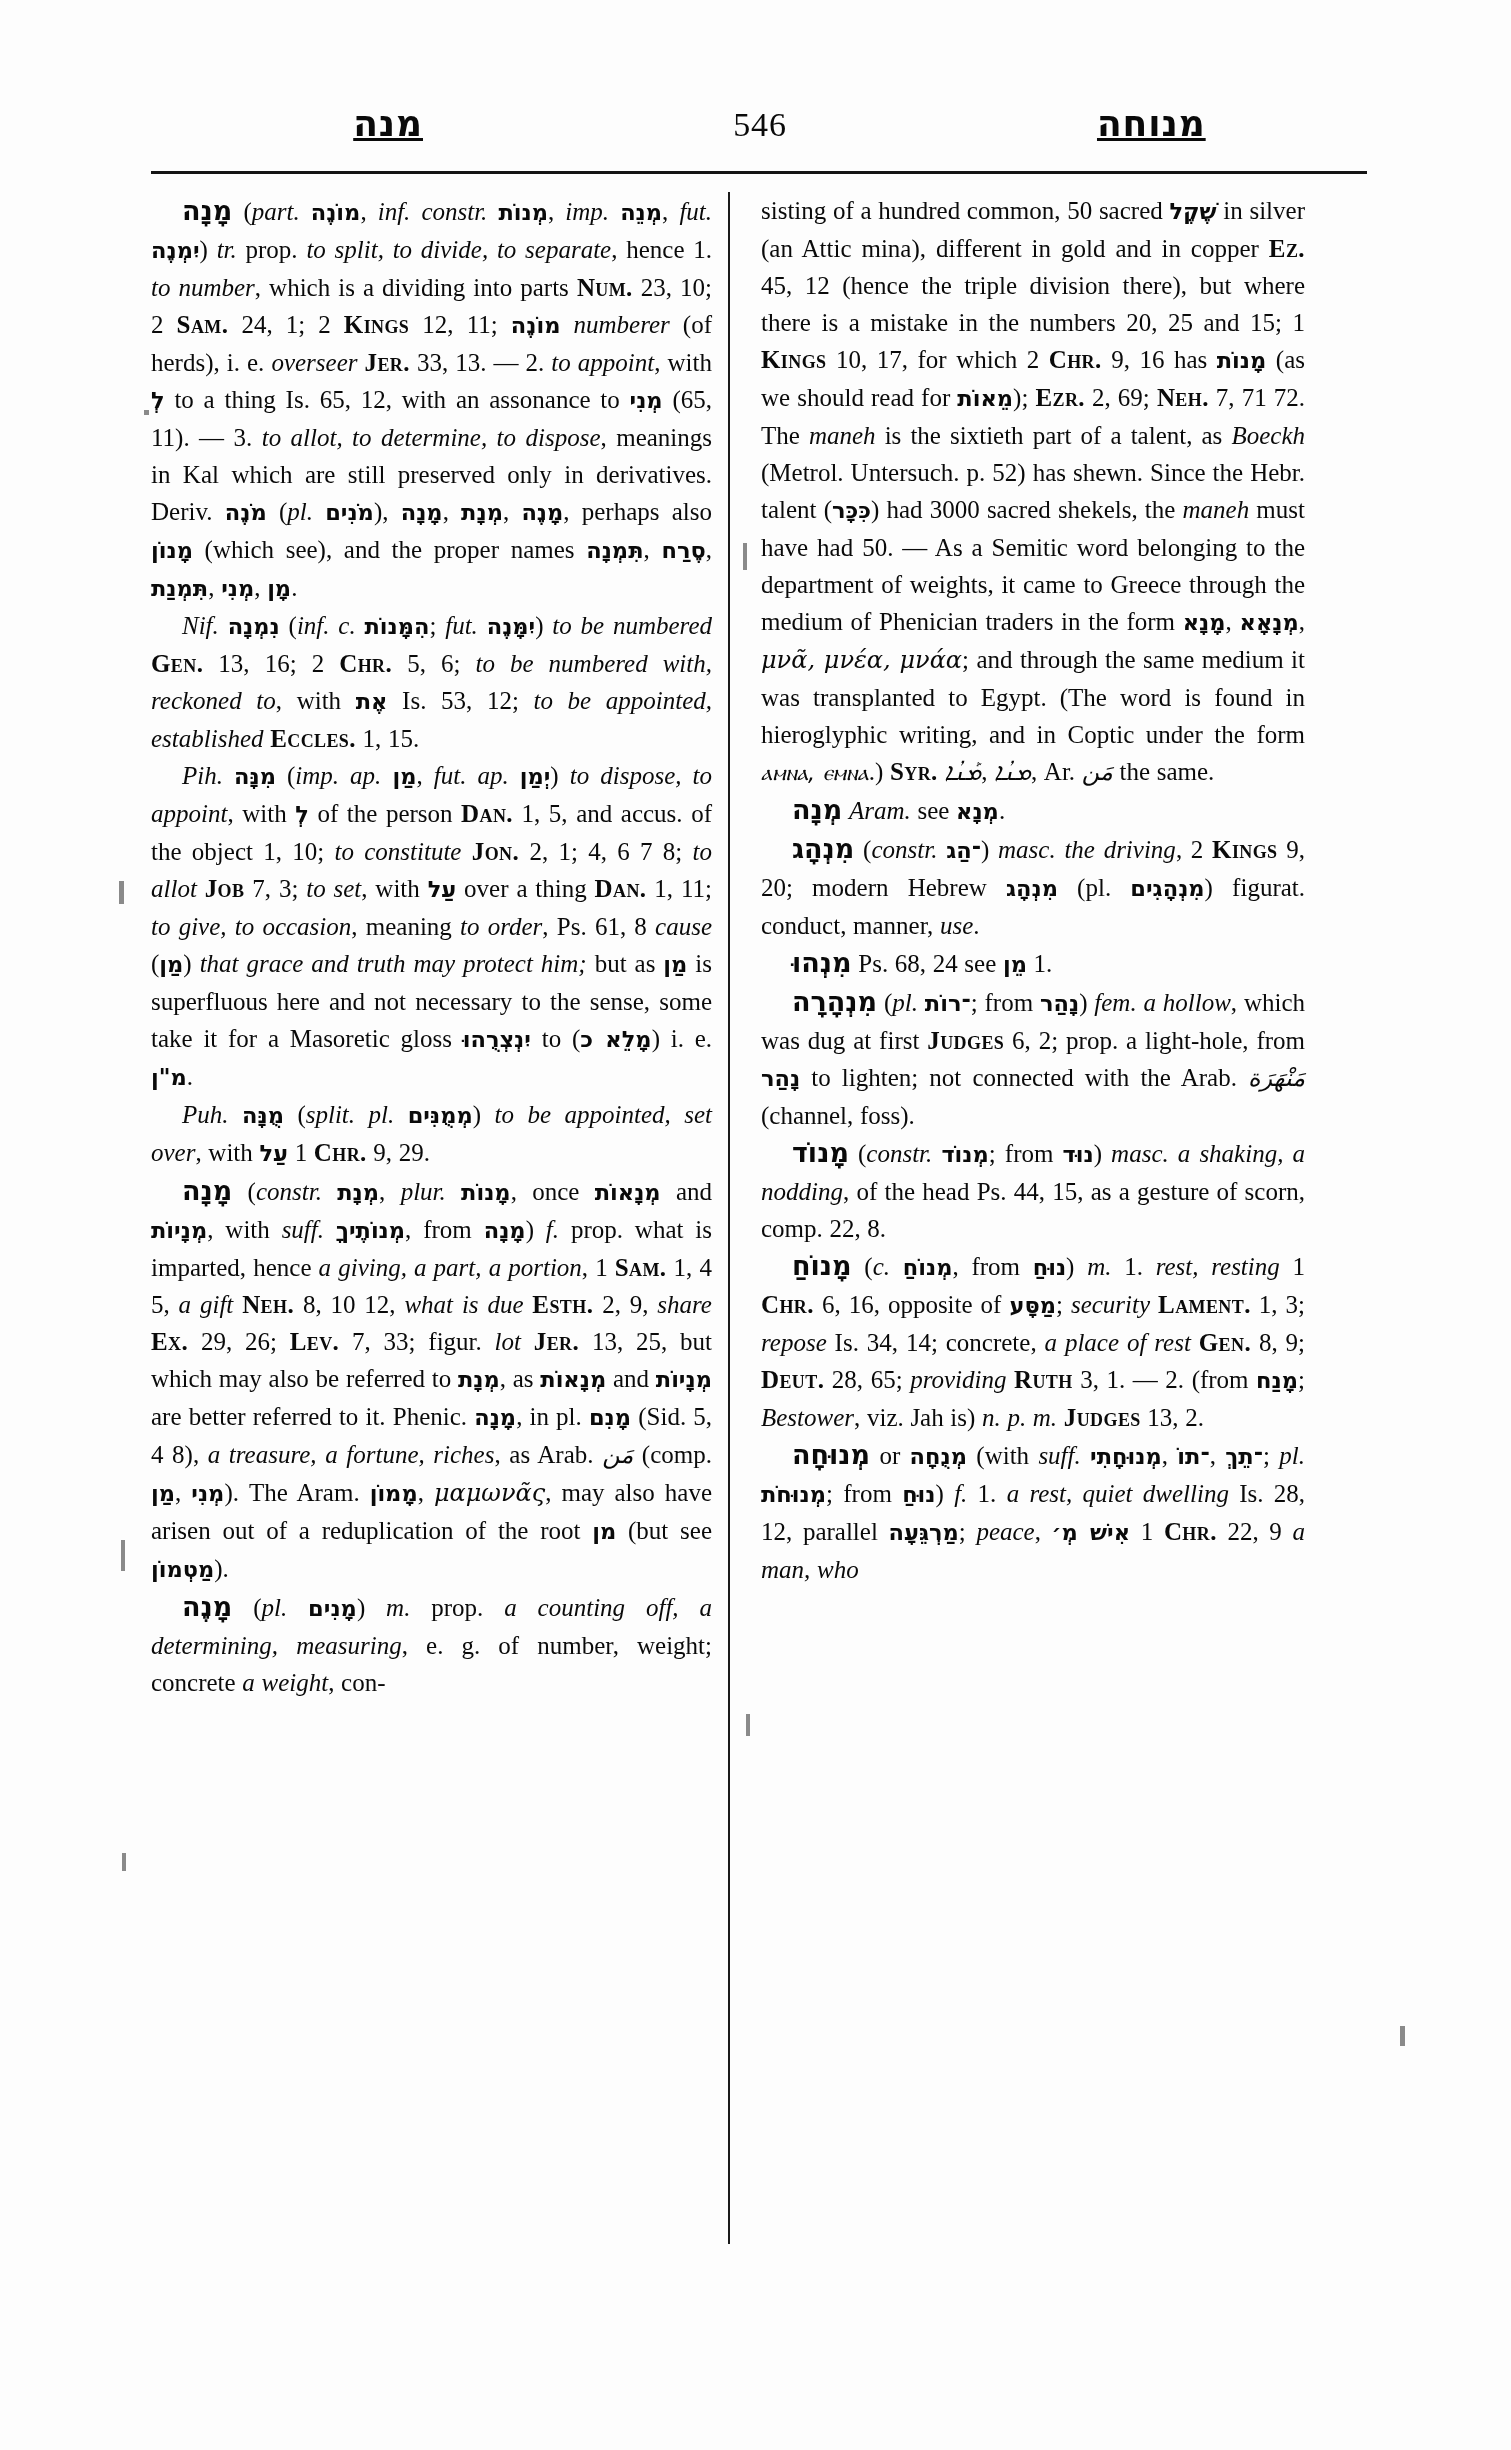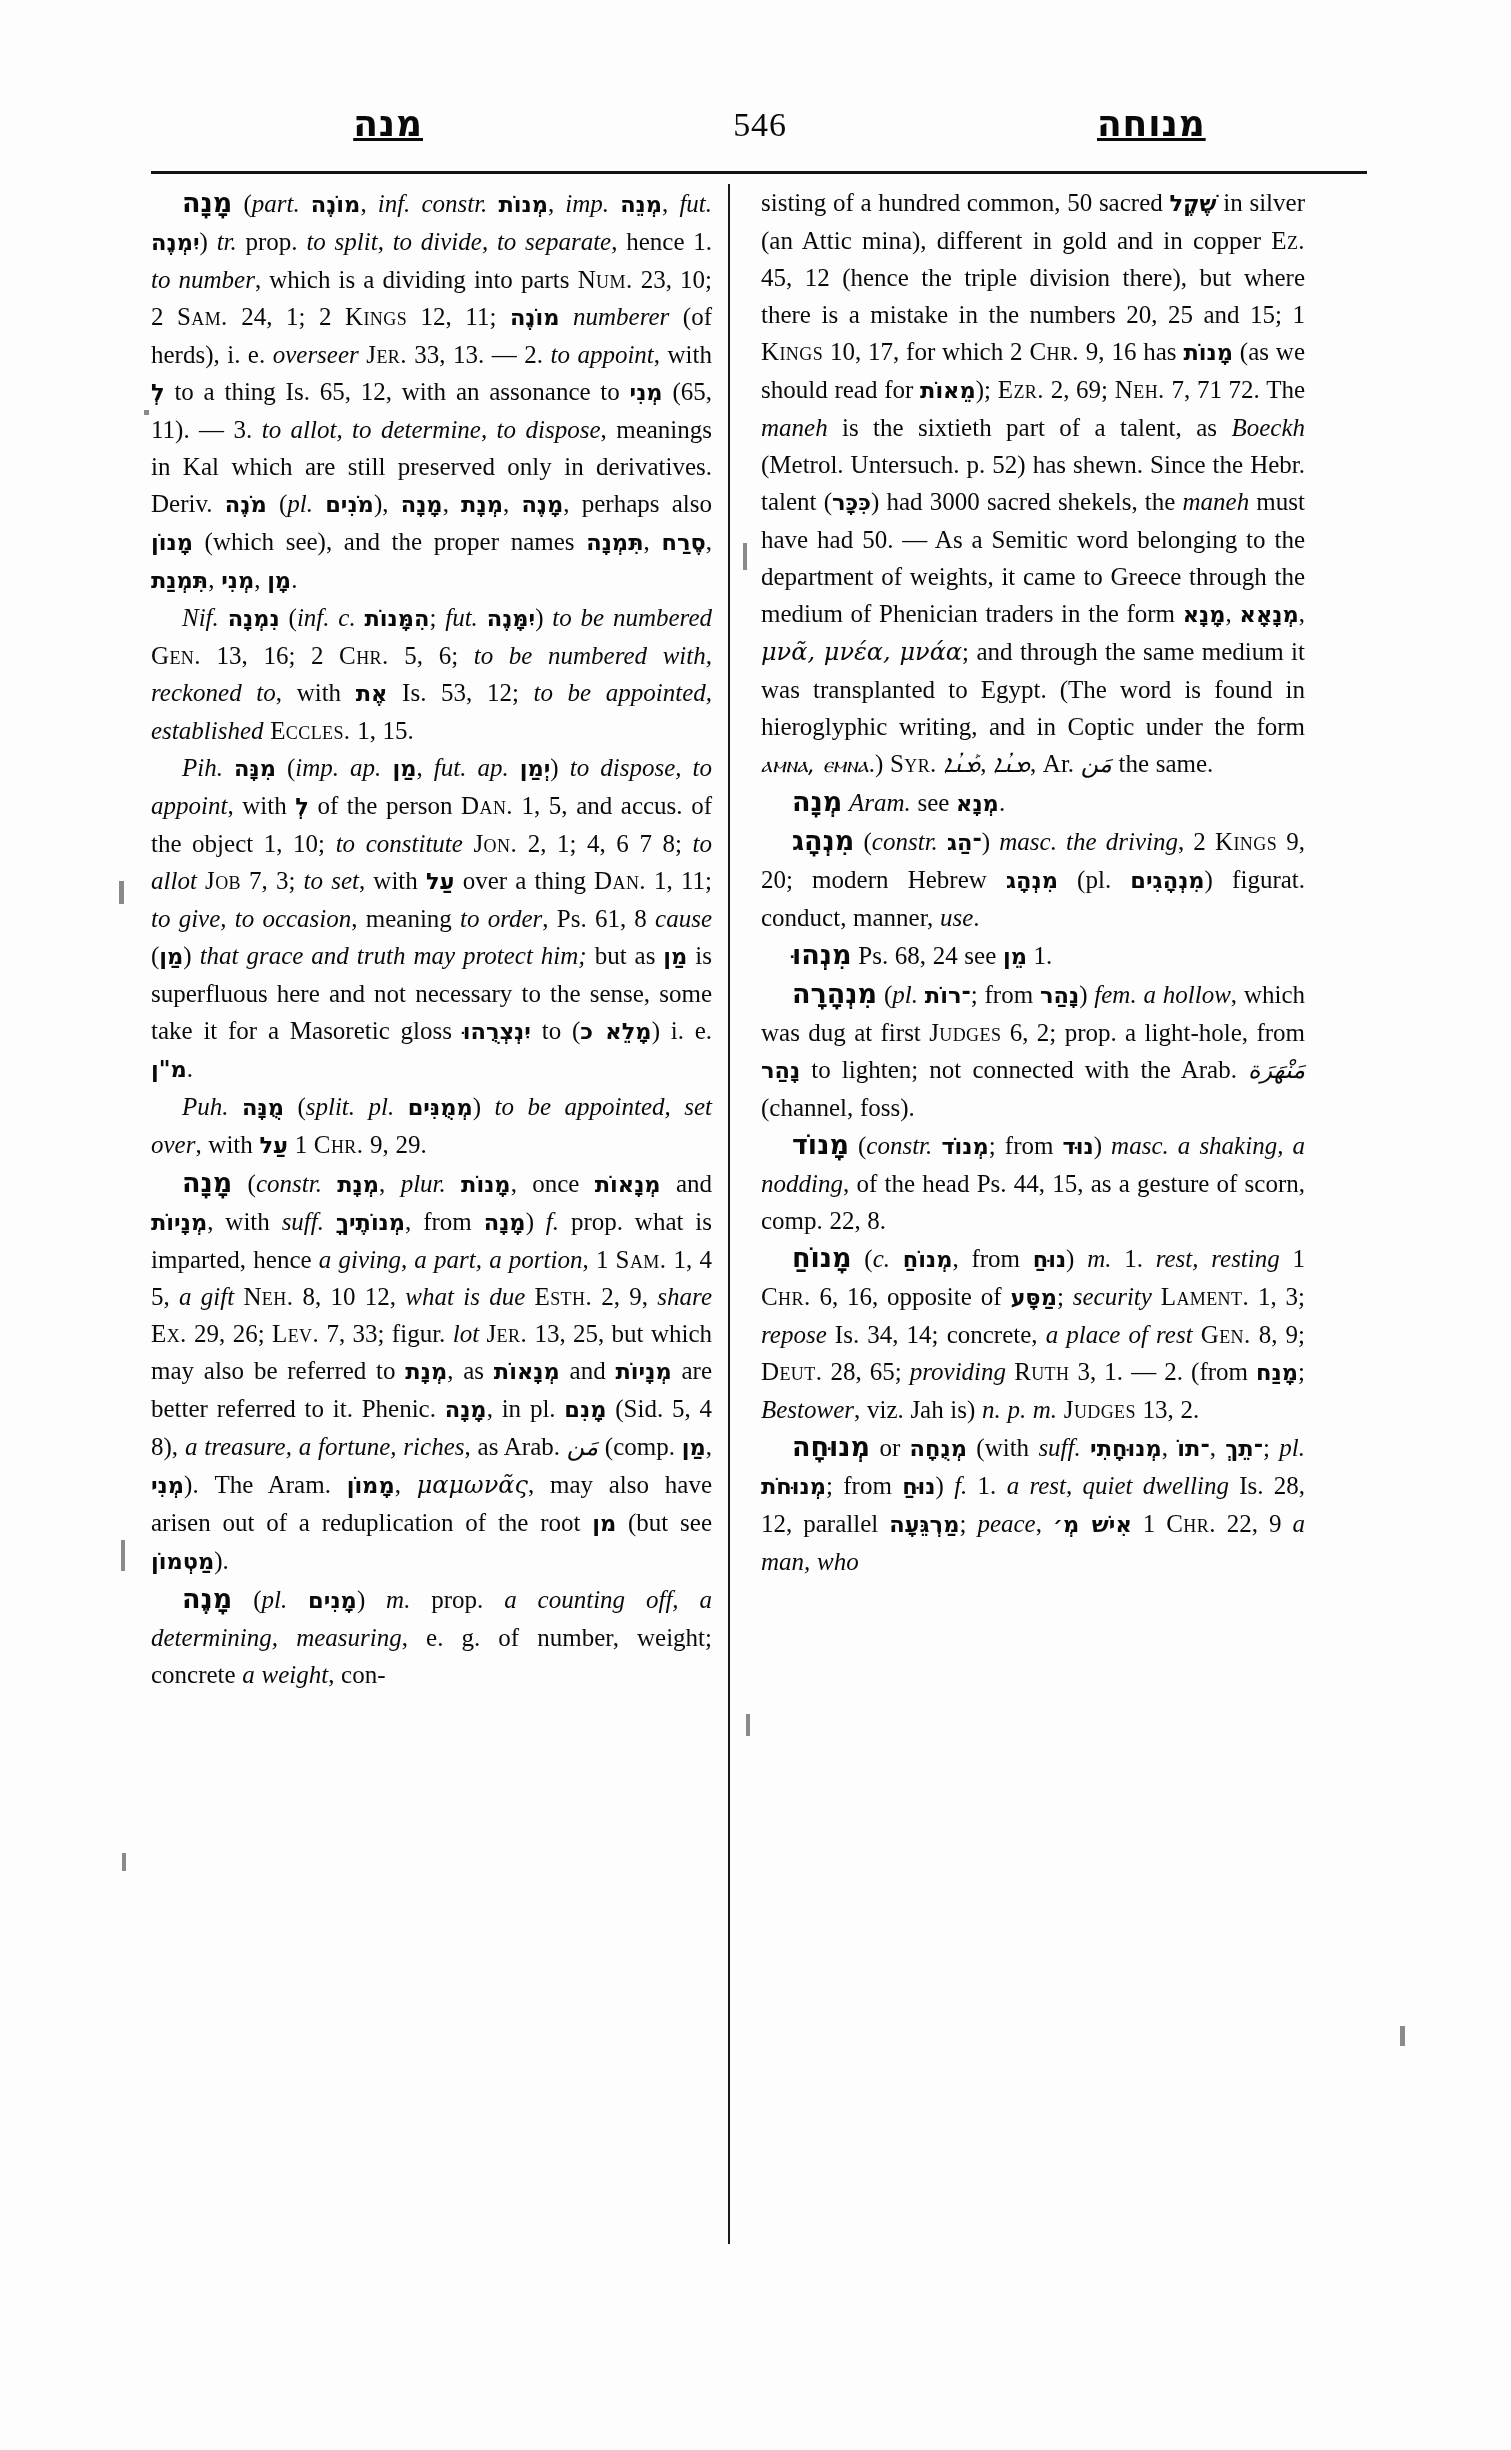--- a/index.html
+++ b/index.html
@@ -69,20 +69,21 @@
     left: 151px;
     top: 184px;
     width: 1216px;
     height: 2060px;
     display: flex;
     gap: 0px;
   }
   .col {
     width: 577px;
     box-sizing: border-box;
+    margin-top: 8px;
   }
   .col-left  { padding-right: 16px; }
   .col-right { padding-left: 31px; border-left: 2.7px solid #1b1b1b; }
 
   .col p {
     margin: 0;
     font-size: 25px;
     line-height: 37px;
     text-align: justify;
     text-justify: inter-word;
@@ -91,20 +92,21 @@
   }
   .col p + p { margin-top: 0; }
   .col p.indent { text-indent: 31px; }
 
   
   .it  { font-style: italic; }
   .sc  {
     font-variant: small-caps;
     font-style: normal;
     letter-spacing: 0.4px;
+    font-weight: bold;
   }
   .heb {
     font-family: "DejaVu Sans", sans-serif;
     direction: rtl;
     unicode-bidi: isolate;
     font-weight: 700;
     font-size: 22.5px;
     letter-spacing: 0px;
   }
   .heb-lg {

